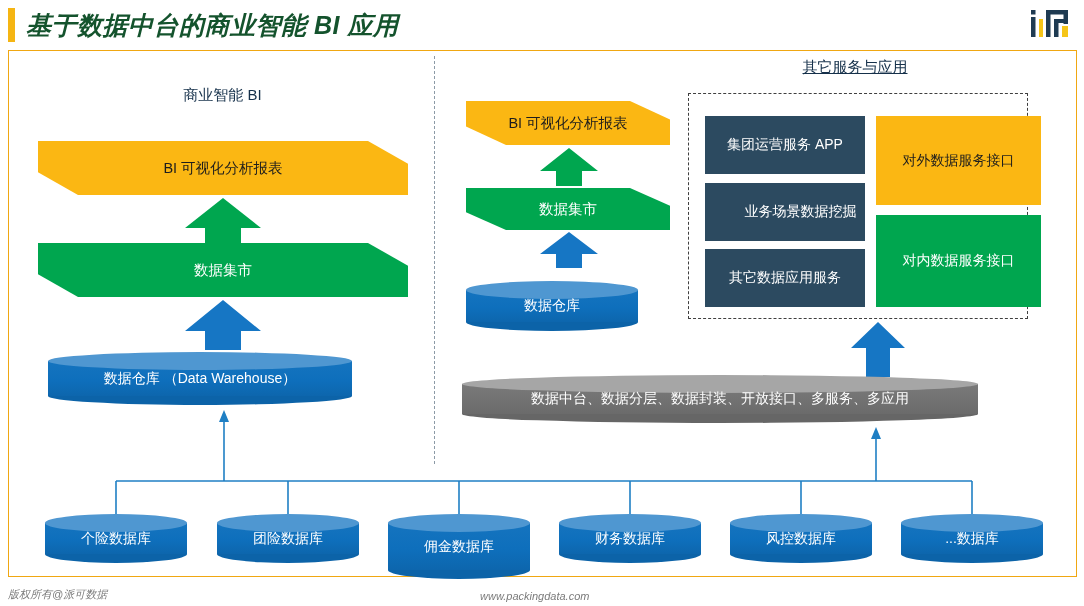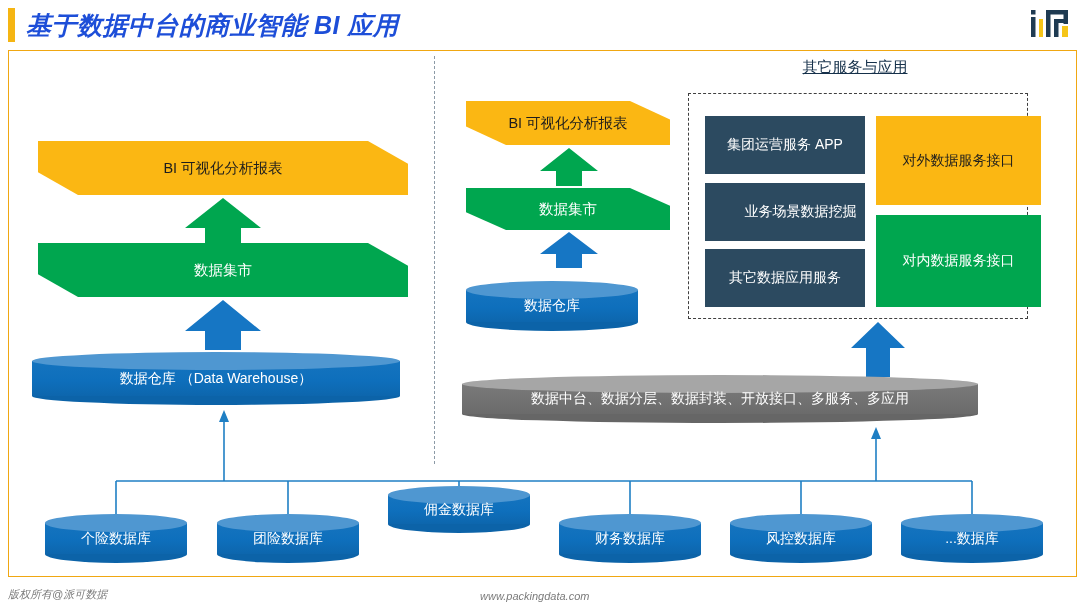--- a/index.html
+++ b/index.html
@@ -12,21 +12,21 @@
   #page { position: relative; width: 1084px; height: 606px; background: #fff; }
 
   
   .hdr-bar {
     position: absolute; left: 8px; top: 8px;
     width: 7px; height: 34px; background: #f5b513;
   }
   .hdr-title {
     position: absolute; left: 26px; top: 8px;
     font-size: 25px; font-weight: 700; font-style: italic;
-    color: #1d4ed8; letter-spacing: .5px; line-height: 34px;
+    color: #14532d; letter-spacing: .5px; line-height: 34px;
     white-space: nowrap;
   }
   .logo { position: absolute; right: 10px; top: 6px; width: 44px; height: 40px; }
 
   
   .frame {
     position: absolute; left: 8px; top: 50px;
     width: 1069px; height: 527px;
     border: 1.6px solid #f0a712;
     background: #fff;
@@ -120,38 +120,39 @@
     <rect x="33.5" y="4" width="4.5" height="14" fill="#1f3b52"></rect>
     <rect x="24" y="13" width="4.5" height="18" fill="#1f3b52"></rect>
     <rect x="24" y="13" width="14" height="4" fill="#1f3b52"></rect>
     <rect x="32" y="20" width="6" height="11" fill="#f5c518"></rect>
   </svg>
 
   <div class="frame"></div>
 
   <div class="divider"></div>
 
+  <div class="caption" style="left:110px; top:86px; width:225px;">商业智能 BI</div>
 
   <div class="banner b-left amber" style="left:38px; top:141px; width:370px; height:54px;">
     <span>BI 可视化分析报表</span>
   </div>
 
   <svg class="uparrow" style="left:183px; top:198px;" width="80" height="48" viewBox="0 0 80 48">
     <polygon points="40,0 78,30 58,30 58,48 22,48 22,30 2,30" fill="#00a64f"></polygon>
   </svg>
 
   <div class="banner b-left green" style="left:38px; top:243px; width:370px; height:54px;">
     <span>数据集市</span>
   </div>
 
   <svg class="uparrow" style="left:183px; top:300px;" width="80" height="50" viewBox="0 0 80 50">
     <polygon points="40,0 78,31 58,31 58,50 22,50 22,31 2,31" fill="#1676c4"></polygon>
   </svg>
 
-  <div class="cyl blue" style="left:32px; top:352px; width:368px; height:53px;">
+  <div class="cyl blue" style="left:48px; top:352px; width:304px; height:53px;">
     <div class="bot"></div>
     <div class="body"></div>
     <div class="top"></div>
     <div class="label">数据仓库 （Data Warehouse）</div>
   </div>
 
   <div class="banner b-left amber" style="left:466px; top:101px; width:204px; height:44px;">
     <span>BI 可视化分析报表</span>
   </div>
 
@@ -231,21 +232,21 @@
     <div class="body"></div>
     <div class="top"></div>
     <div class="label">个险数据库</div>
   </div>
   <div class="cyl blue" style="left:217px; top:514px; width:142px; height:49px;">
     <div class="bot"></div>
     <div class="body"></div>
     <div class="top"></div>
     <div class="label">团险数据库</div>
   </div>
-  <div class="cyl blue" style="left:388px; top:486px; width:142px; height:47px;">
+  <div class="cyl blue" style="left:388px; top:514px; width:142px; height:65px;">
     <div class="bot"></div>
     <div class="body"></div>
     <div class="top"></div>
     <div class="label">佣金数据库</div>
   </div>
   <div class="cyl blue" style="left:559px; top:514px; width:142px; height:49px;">
     <div class="bot"></div>
     <div class="body"></div>
     <div class="top"></div>
     <div class="label">财务数据库</div>

